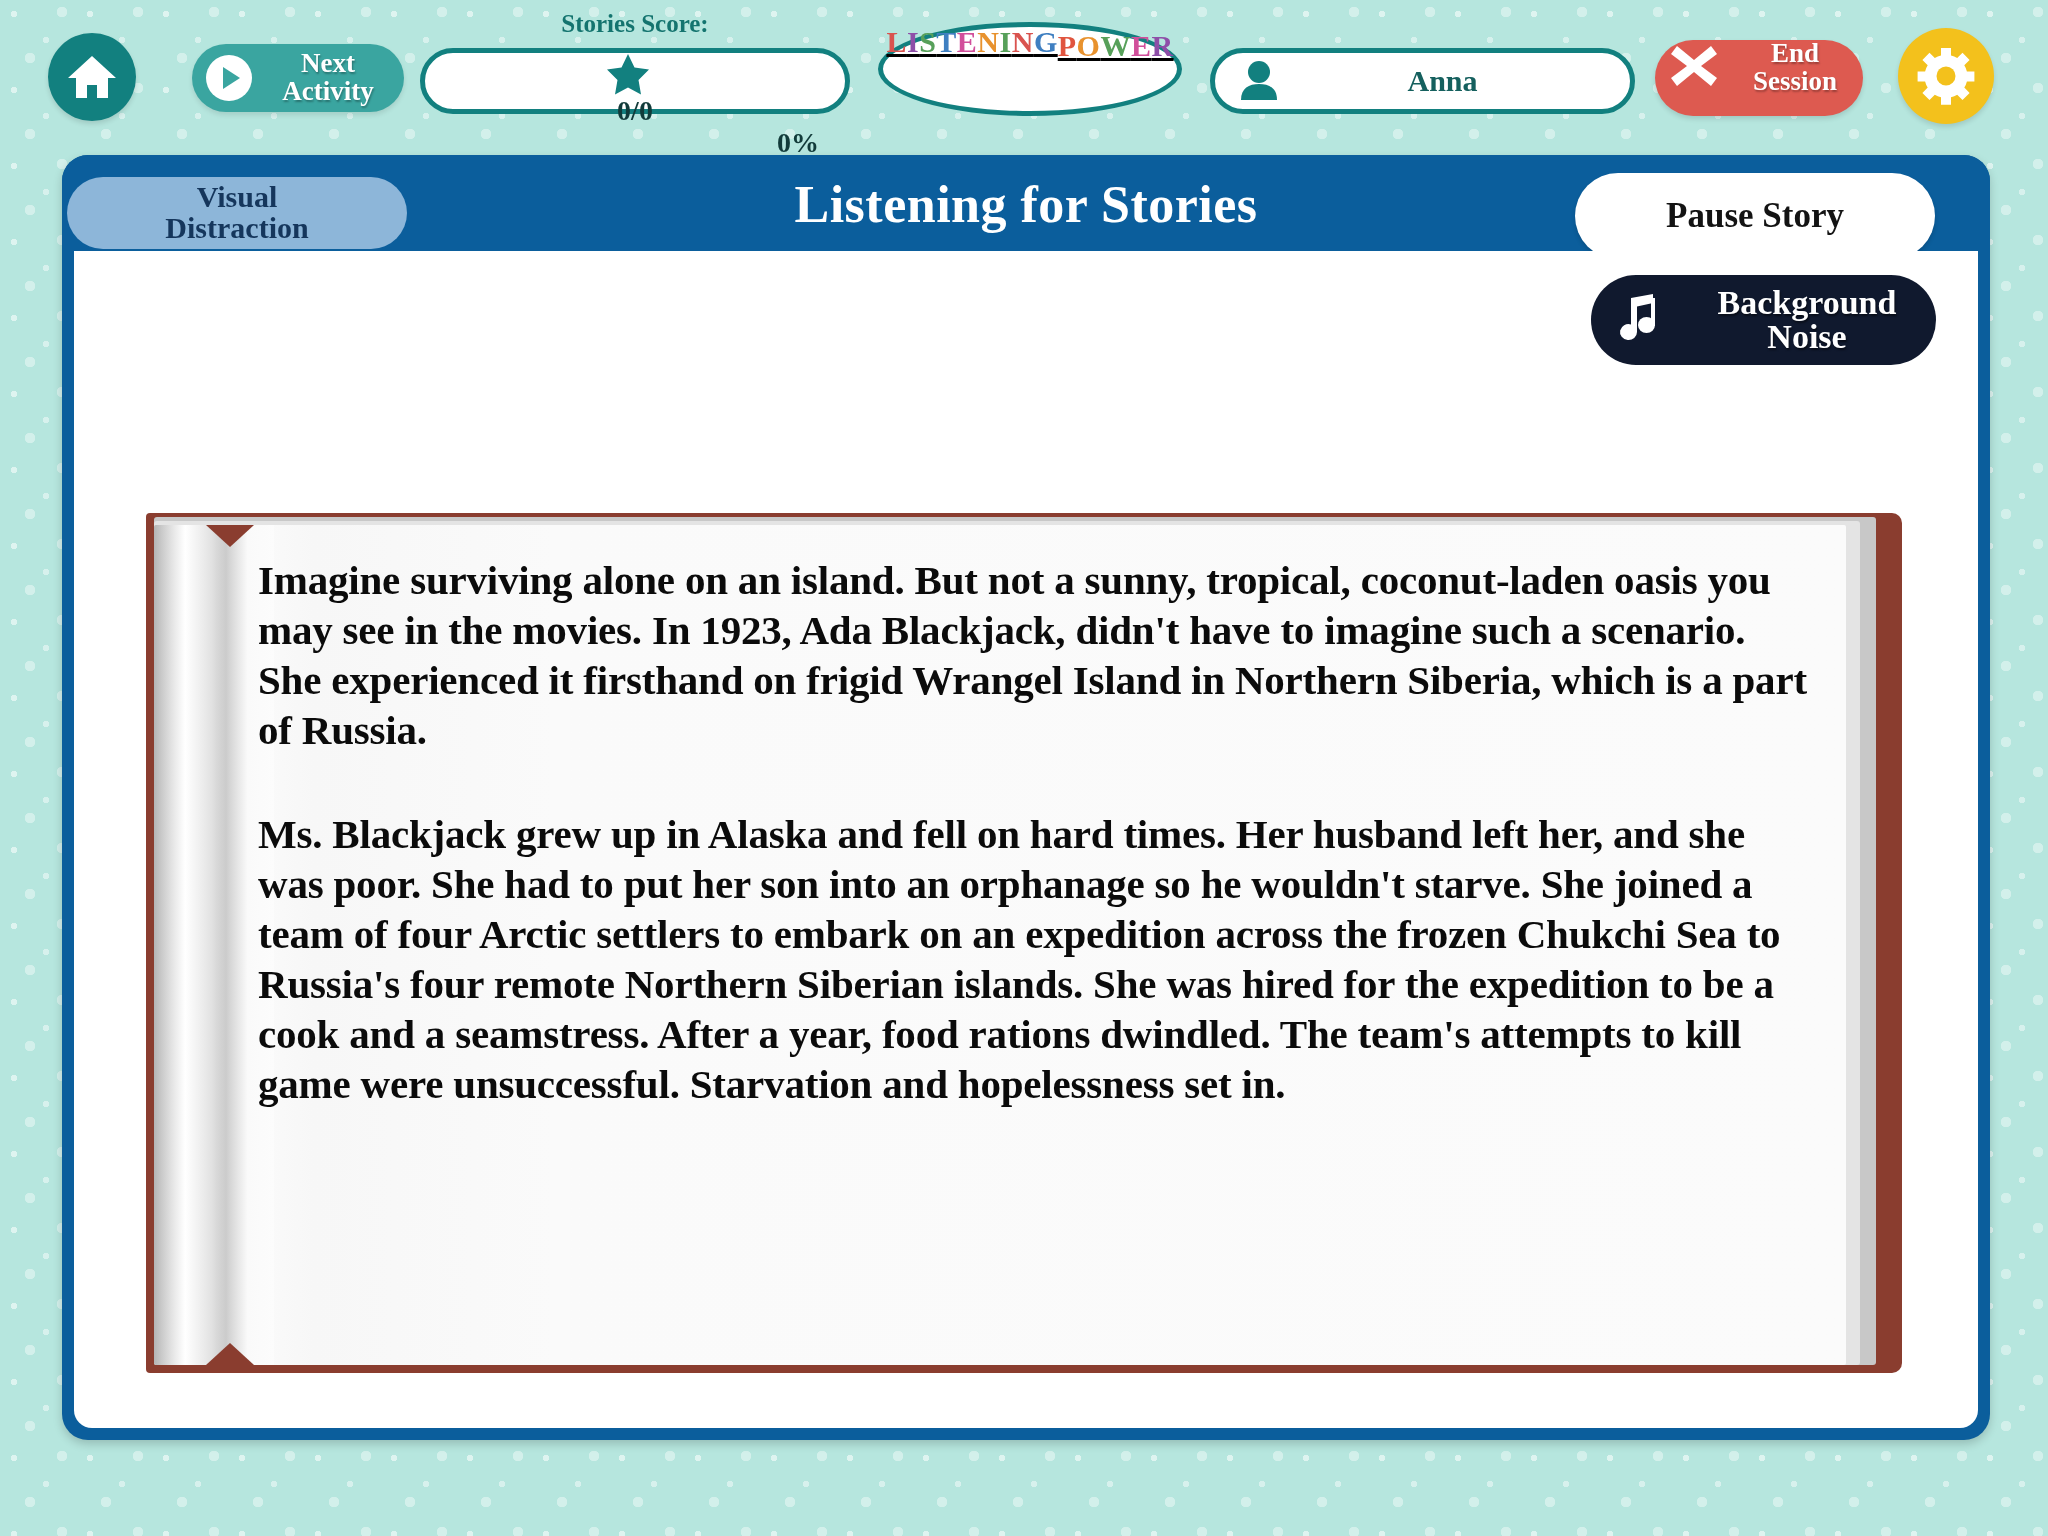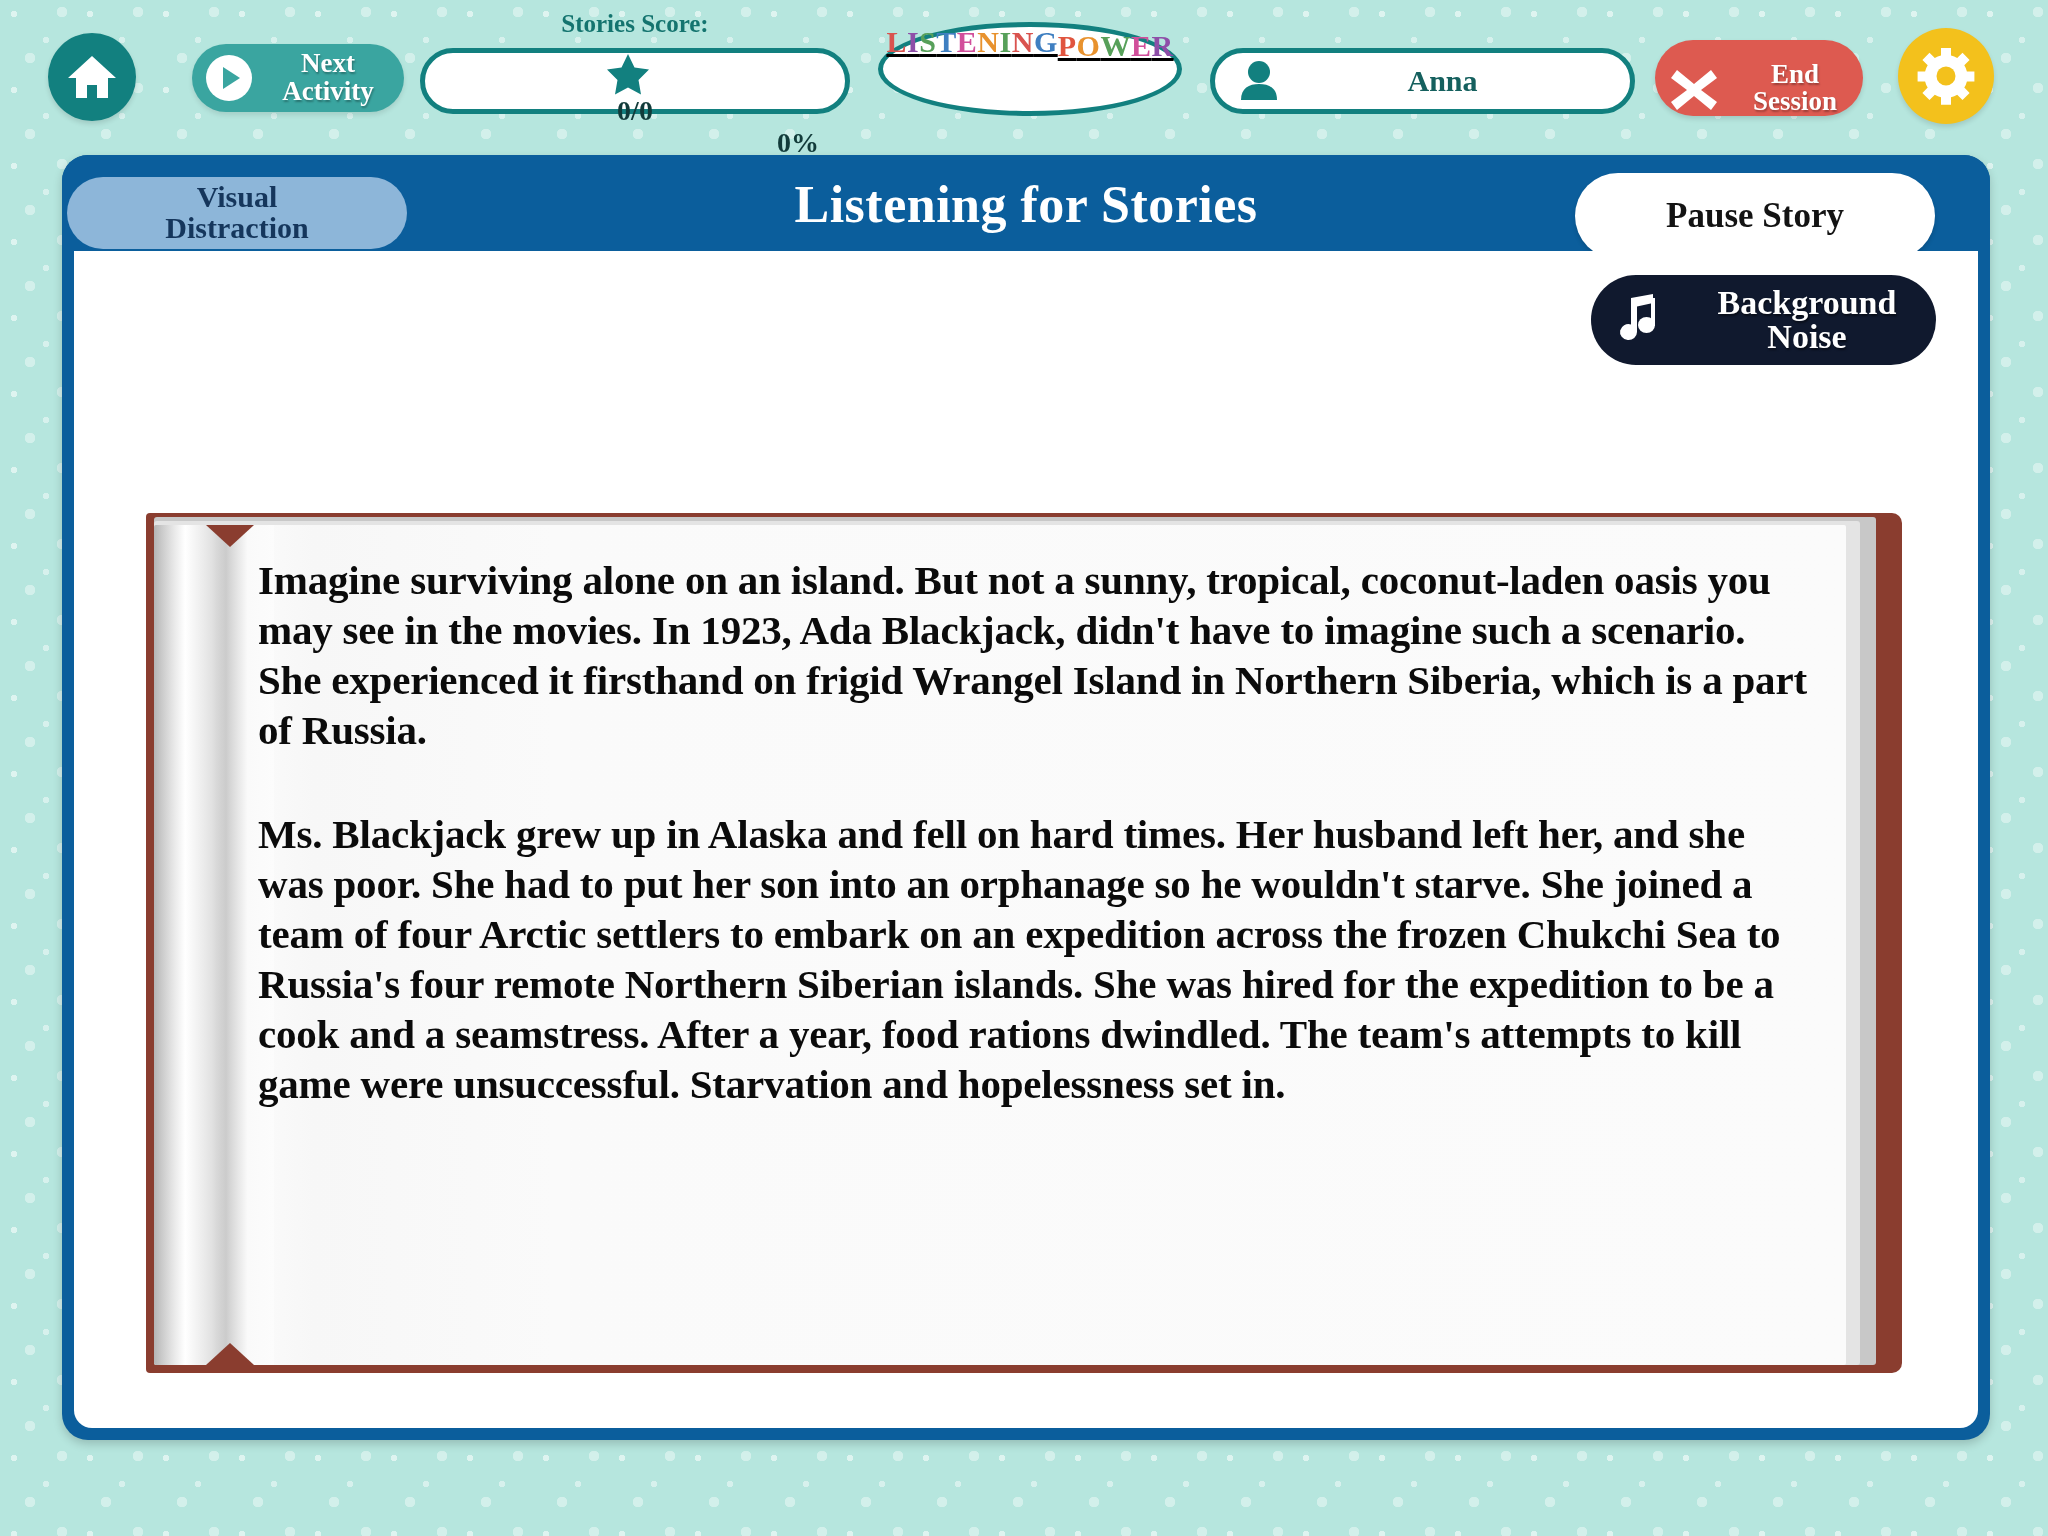--- a/index.html
+++ b/index.html
@@ -96,21 +96,21 @@
     background: #ffffff; border: 5px solid #12807f;
     display: flex; align-items: center; padding: 0 24px;
     cursor: pointer;
   }
   .user-name { flex: 1; text-align: center; font-size: 30px; font-weight: bold; color: #15605e; }
 
   .end-session {
     position: absolute; left: 1655px; top: 40px;
     width: 208px; height: 76px; border-radius: 38px;
     background: #dd5a50;
-    display: flex; align-items: flex-end; gap: 6px; padding-left: 12px;
+    display: flex; align-items: flex-start; gap: 6px; padding-left: 12px;
     cursor: pointer;
     box-shadow: 0 3px 5px rgba(0,0,0,0.12);
   }
   .end-session .lbl {
     color: #ffffff; font-weight: bold; font-size: 27px;
     line-height: 1.02; text-align: center; flex: 1;
     text-shadow: 1px 2px 2px rgba(0,0,0,0.3);
   }
   .gear-btn {
     position: absolute; left: 1898px; top: 28px;

